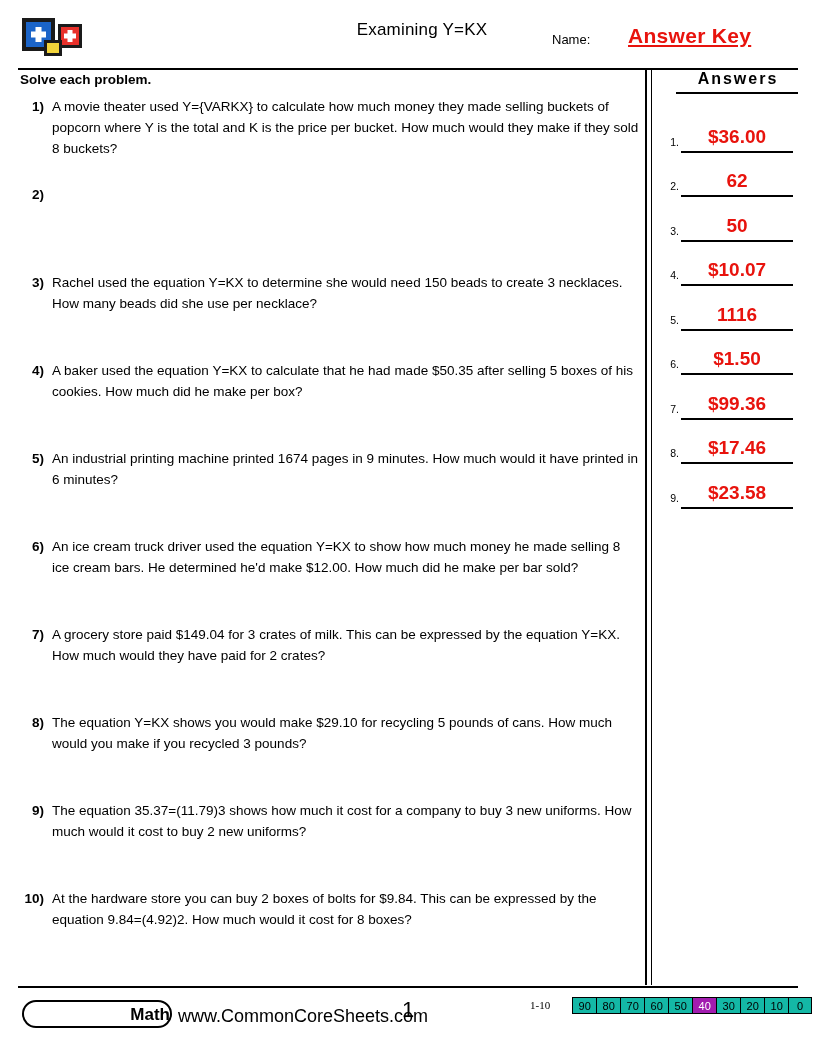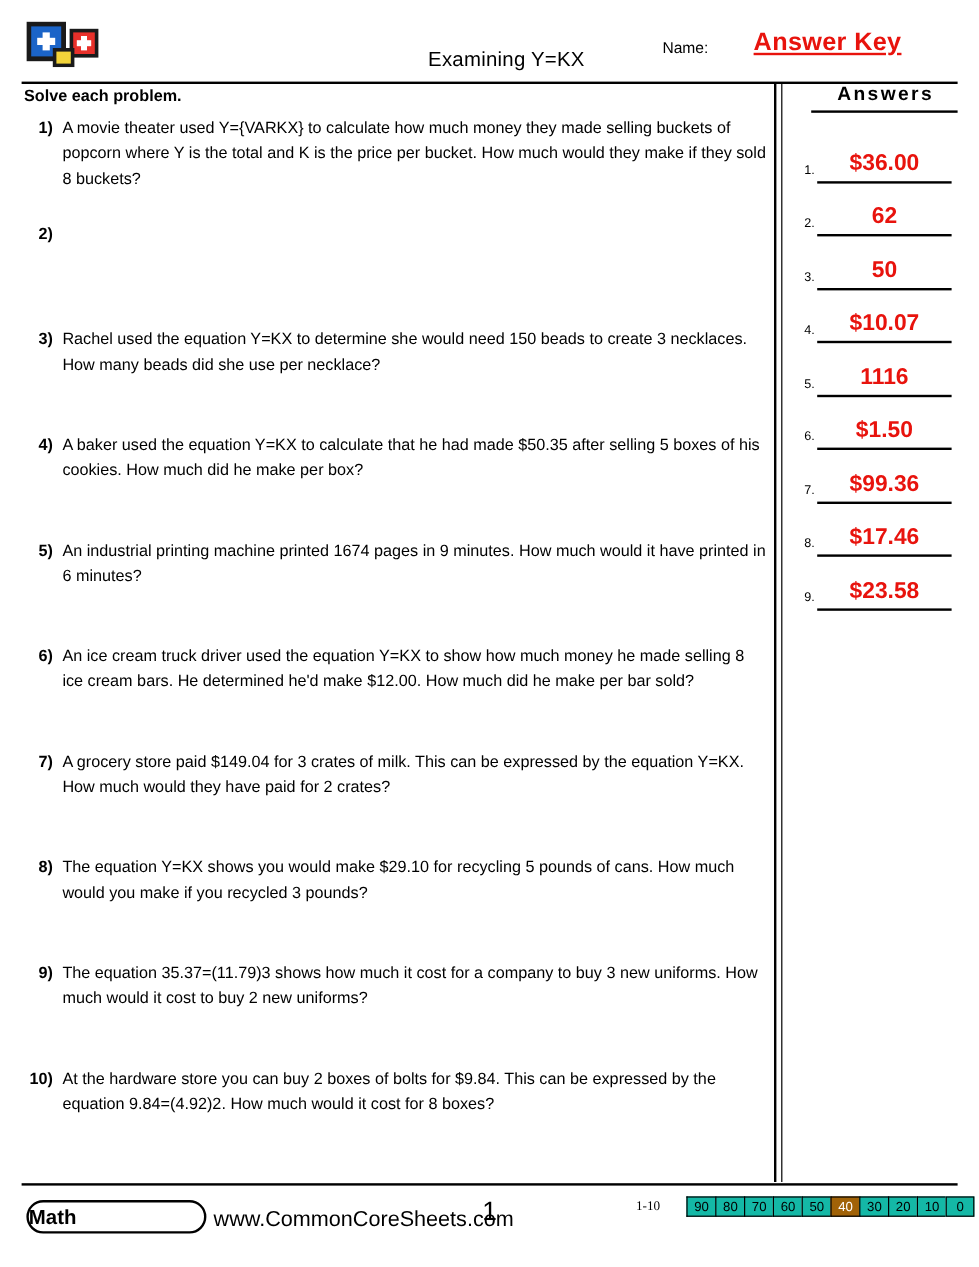--- a/index.html
+++ b/index.html
@@ -21,21 +21,21 @@
   }
   .logo {
     position: absolute;
     left: 22px; top: 0;
     width: 66px; height: 38px;
   }
   .logo svg { display: block; }
 
   .doc-title {
     position: absolute;
-    left: 0; top: 22px; width: 816px;
+    left: 0; top: 2px; width: 816px;
     text-align: center;
     font-size: 17px;
     letter-spacing: .2px;
     padding-left: 28px;
   }
   .name-label {
     position: absolute;
     left: 552px; top: 14px;
     font-size: 13px;
   }
@@ -159,21 +159,21 @@
     left: 18px; top: 986px;
     width: 780px; height: 2px;
     background: #000;
   }
   .math-badge {
     position: absolute;
     left: 22px; top: 1000px;
     width: 150px; height: 28px;
     border: 2px solid #000;
     border-radius: 14px;
-    text-align: left;
+    text-align: right;
     font-size: 17px;
     font-weight: bold;
     line-height: 25px;
   }
   .site-url {
     position: absolute;
     left: 178px; top: 1006px;
     font-size: 18px;
   }
   .page-num {
@@ -200,21 +200,21 @@
   .scale-box {
     width: 24px; height: 17px;
     border: 1px solid #000;
     border-right: none;
     text-align: center;
     line-height: 16px;
     font-size: 11px;
     background: #14b8a6;
   }
   .scale-box:last-child { border-right: 1px solid #000; }
-  .scale-box.hl { background: #a16207; color: #fff; }
+  .scale-box.hl { background: #a21caf; color: #fff; }
 </style>
 </head>
 <body>
 
 <div class="header">
   <div class="logo">
     <svg width="66" height="38" viewBox="0 0 66 38">
       <rect x="0" y="0" width="33" height="33" fill="#1a1a1a"></rect>
       <rect x="4" y="4" width="25" height="25" fill="#1b64c8"></rect>
       <rect x="13.5" y="9" width="6" height="15" fill="#ffffff"></rect>

